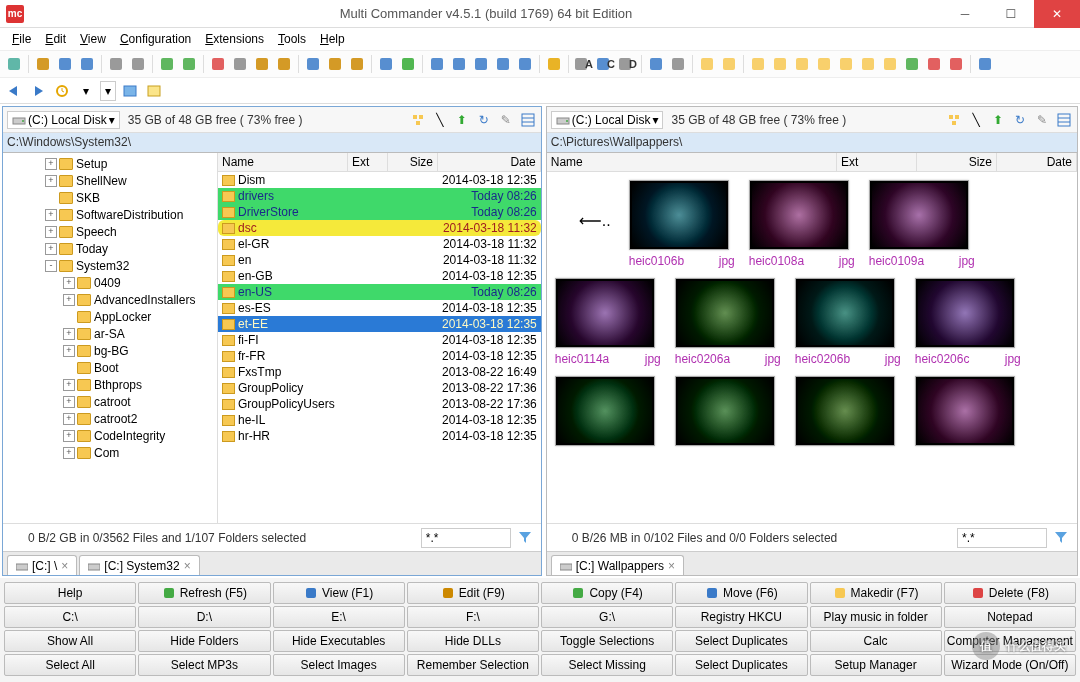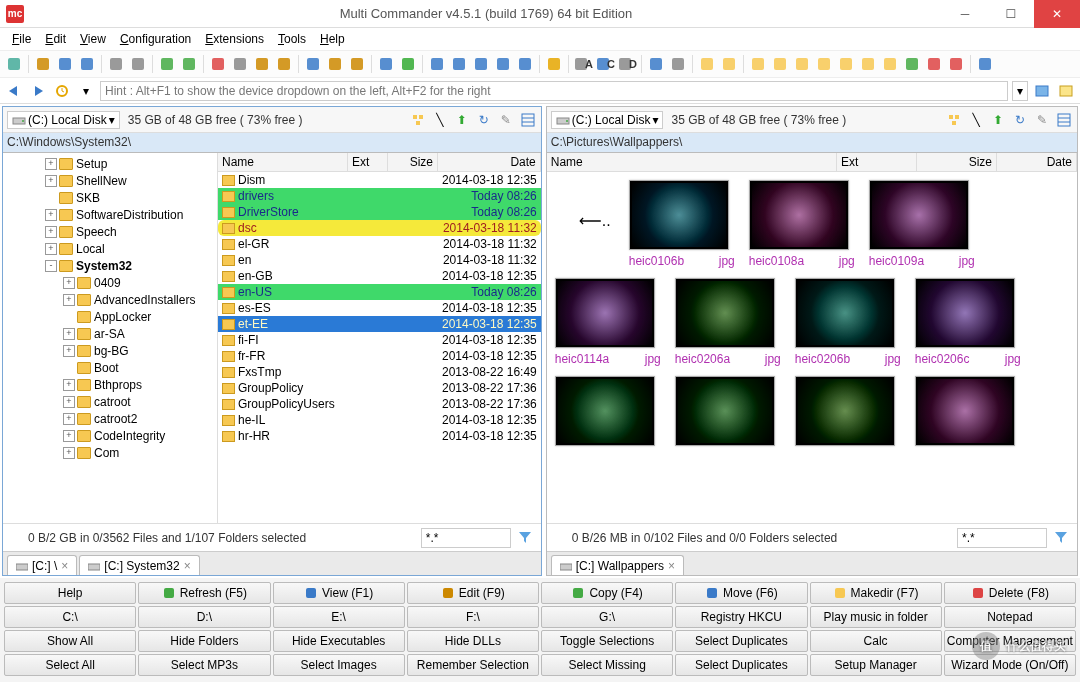--- a/index.html
+++ b/index.html
@@ -43,21 +43,21 @@
 
 .panel-body { flex: 1; display: flex; min-height: 0; }
 
 
 .tree { width: 215px; overflow: auto; border-right: 1px solid #ddd; padding: 2px; }
 .tree-node { display: flex; align-items: center; height: 17px; white-space: nowrap; }
 .tree-exp { width: 12px; height: 12px; border: 1px solid #999; display: flex; align-items: center; justify-content: center; margin-right: 2px; font-size: 9px; color: #555; cursor: pointer; line-height: 1; }
 .tree-exp.none { border: none; }
 .tree-folder { width: 14px; height: 12px; background: #f7c852; border: 1px solid #cc9a1f; border-radius: 1px; margin-right: 3px; }
 .tree-label { cursor: pointer; }
-.tree-label.bold { font-weight: bold; }
+.tree-label.bold { font-weight: normal; }
 
 
 .filelist { flex: 1; overflow: auto; position: relative; }
 .fl-header { display: flex; background: #f4f4f4; border-bottom: 1px solid #ddd; position: sticky; top: 0; }
 .fl-header .col { padding: 2px 4px; border-right: 1px solid #ddd; }
 .fl-row { display: flex; height: 16px; align-items: center; cursor: pointer; }
 .fl-row .col { padding: 0 4px; overflow: hidden; white-space: nowrap; text-overflow: ellipsis; }
 .col-name { width: 130px; display: flex; align-items: center; }
 .col-ext { width: 40px; }
 .col-size { width: 50px; text-align: right; }
@@ -362,21 +362,20 @@
         <polygon points="4,2 12,7 4,12" fill="#3a7ac8"></polygon>
       </svg>
     </div>
   <div class="nav-icon">
       <svg width="14" height="14">
         <circle cx="7" cy="7" r="5" fill="none" stroke="#e5a600" stroke-width="2"></circle>
         <path d="M7 4v3l2 1" stroke="#e5a600" fill="none"></path>
       </svg>
     </div>
   <div class="nav-icon">▾</div>
-  <input class="hint-input" readonly="" value="Hint : Alt+F1 to show the device dropdown on the left, Alt+F2 for the right" style="">
   <span style="border:1px solid #ccc;height:20px;display:flex;align-items:center;padding:0 4px;">▾</span>
   <div class="nav-icon">
       <svg width="14" height="14">
         <rect x="1" y="2" width="12" height="10" fill="#7ab4e8" stroke="#3a7ac8"></rect>
       </svg>
     </div>
   <div class="nav-icon">
       <svg width="14" height="14">
         <rect x="1" y="2" width="12" height="10" fill="#fbe58a" stroke="#c8a020"></rect>
       </svg>
@@ -439,21 +438,21 @@
             <span class="tree-label">SoftwareDistribution</span>
           </div>
           <div class="tree-node" style="padding-left: 40px;">
             <div class="tree-exp">+</div>
             <div class="tree-folder"></div>
             <span class="tree-label">Speech</span>
           </div>
           <div class="tree-node" style="padding-left: 40px;">
             <div class="tree-exp">+</div>
             <div class="tree-folder"></div>
-            <span class="tree-label">Local</span>
+            <span class="tree-label">Today</span>
           </div>
           <div class="tree-node" style="padding-left: 40px;">
             <div class="tree-exp">-</div>
             <div class="tree-folder"></div>
             <span class="tree-label bold">System32</span>
           </div>
           <div class="tree-node" style="padding-left: 58px;">
             <div class="tree-exp">+</div>
             <div class="tree-folder"></div>
             <span class="tree-label">0409</span>

